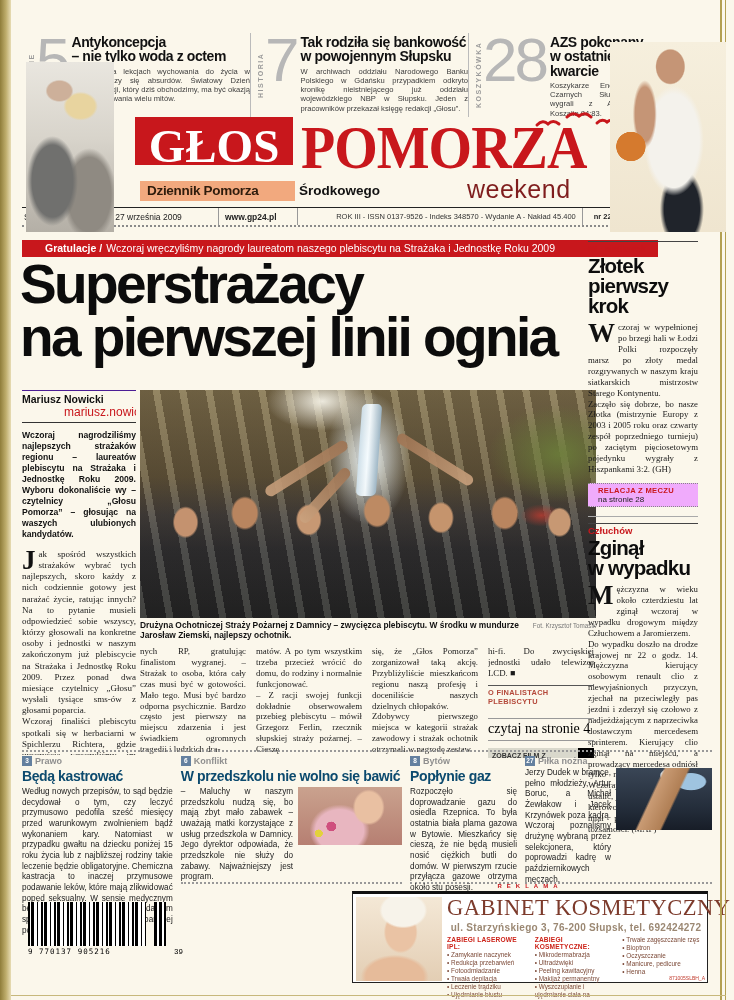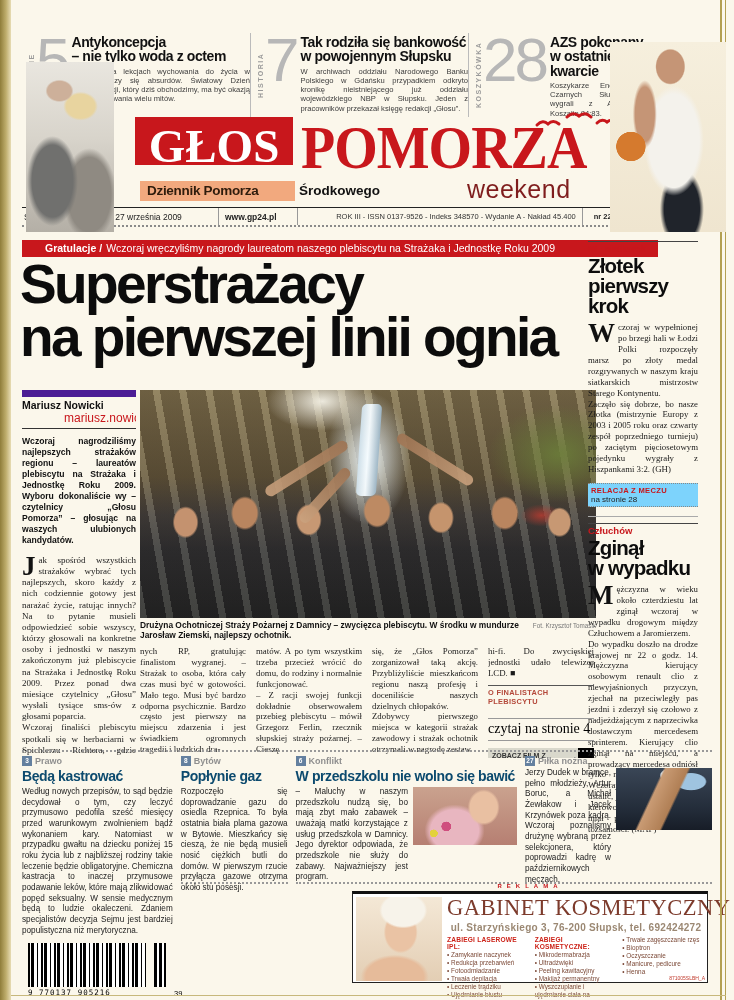--- a/index.html
+++ b/index.html
@@ -113,21 +113,21 @@
   .dl-pnote { font-size:5.5px; }
 
   
   .kicker-bar { position:absolute; left:22px; top:240px; width:636px; height:17px; background:#c8171c;
                 color:#fff; font-size:10.5px; line-height:17px; padding-left:23px; white-space:nowrap; overflow:hidden; }
   .kicker-bar b { font-weight:700; margin-right:4px; }
   .headline { position:absolute; left:20px; top:258px; width:578px; font-weight:700; color:#0c0c0c;
               font-size:55px; line-height:.97; letter-spacing:-2.6px; }
 
   .byline-col { position:absolute; left:22px; top:390px; width:114px; height:365px; overflow:hidden; }
-  .byline { border-top:7px solid #4c1d95; border-bottom:1px solid #333; padding:2px 0 3px; margin-bottom:7px; }
+  .byline { border-top:1px solid #4c1d95; border-bottom:1px solid #333; padding:2px 0 3px; margin-bottom:7px; }
   .byline .name { font-weight:700; font-size:10.5px; color:#111; }
   .byline .mail { font-size:12px; color:#c8171c;padding-left:42px; }
   .standfirst { font-weight:700; font-size:8.6px; line-height:1.28; text-align:justify; color:#111; margin-bottom:9px; }
   .artbody { font-family:"Liberation Serif",serif; font-size:9px; line-height:1.24; text-align:justify;
              color:#1a1a1a; white-space:pre-line; }
   .dropcap { float:left; font-family:"Liberation Serif",serif; font-weight:700; font-size:27px;
              line-height:22px; padding-right:3px; color:#111; }
 
   .caption { position:absolute; left:140px; top:620px; width:456px; font-size:8.4px; font-weight:700; color:#111; }
   .caption .credit { float:right; font-weight:400; font-size:6.3px; color:#777; margin-top:2px; }
@@ -141,46 +141,46 @@
   .video-box { margin-top:7px; background:#d9d8cc; display:flex; }
   .video-box .vt { flex:1; padding:3px 2px 3px 4px; font-size:7px; font-weight:700; color:#333; line-height:1.3; }
   .video-black { width:16px; background:#000; position:relative; flex:none; }
 
   
   .rail { position:absolute; left:588px; top:241px; width:110px; height:515px; }
   .rail-kicker { color:#c8171c; font-weight:700; font-size:9.5px; border-top:1px solid #444; padding-top:1px; }
   .rail-head { font-weight:700; font-size:20.5px; line-height:.98; letter-spacing:-.8px; color:#0d0d0d;
                white-space:pre-line; margin:2px 0 6px; }
   .rail .artbody { font-size:8.8px; }
-  .rail-box { margin-top:8px; background:#7dd3fc; border-top:1px dotted #888; border-bottom:1px dotted #888; padding:2px 3px; }
+  .rail-box { margin-top:8px; background:#f0abfc; border-top:1px dotted #888; border-bottom:1px dotted #888; padding:2px 10px; }
   .rail-box .t { color:#c8171c; font-weight:700; font-size:7.6px; letter-spacing:.3px; }
   .rail-box .x { font-size:8px; color:#222; }
   .rail-div { border-top:1px solid #aaa; margin:9px 0 6px; }
 
   
   .briefs { position:absolute; left:22px; top:750px; width:690px; display:flex; gap:8px;
             border-top:2px dotted #999; padding-top:4px; }
   .brief .kick { display:flex; align-items:center; gap:3px; margin-bottom:2px; }
   .pageno { background:#64809f; color:#fff; font-size:6.5px; font-weight:700; min-width:10px; height:10px;
             text-align:center; line-height:10px; padding:0 1px; }
   .secname { color:#8f8f8f; font-weight:700; font-size:9px; }
   .brief h3 { font-size:14px; font-weight:700; letter-spacing:-.4px; color:#0c4a6e; margin-bottom:3px; }
   .brief .bb { font-size:8.2px; line-height:1.3; color:#222; text-align:justify; }
   .b1 { width:158px; } .b2 { width:232px; } .b3 { width:112px; } .b4 { width:196px; }
   .brow { display:flex; gap:5px; }
   .b2 .bb,.b4 .bb { flex:1; }
   .b2,.b3,.b4 { border-bottom:2px dotted #999; padding-bottom:6px; height:128px; }
 
   
-  .barcode { position:absolute; left:28px; top:902px; display:flex; gap:8px; align-items:flex-start;margin-top:41px; }
+  .barcode { position:absolute; left:28px; top:902px; display:flex; gap:8px; align-items:flex-start; }
   .bars { width:118px; height:44px;
           background:repeating-linear-gradient(90deg,#000 0 2px,#fff 2px 3px,#000 3px 6px,#fff 6px 9px,#000 9px 10px,#fff 10px 13px); }
   .bars2 { width:12px; height:44px; background:repeating-linear-gradient(90deg,#000 0 3px,#fff 3px 5px); }
   .bdigits { font-family:"DejaVu Sans Mono",monospace; font-size:7.5px; letter-spacing:1px; margin-top:1px; }
-  .bsuffix { font-family:Liberation Sans, sans-serif; font-size:7.5px; margin-top:46px; }
+  .bsuffix { font-family:Liberation Mono, monospace; font-size:7.5px; margin-top:46px; }
 
   
   .ad-label { position:absolute; left:352px; top:883px; width:356px; text-align:center;
               color:#c8171c; font-size:6px; letter-spacing:5px; font-weight:700; }
   .ad { position:absolute; left:352px; top:891px; width:356px; height:92px; background:#fff;
         border:1px solid #222; border-top:3px solid #111; }
   .ad-title { position:absolute; left:94px; top:1px; width:258px; text-align:center;
               font-family:"Liberation Serif",serif; font-size:22.5px; color:#7d3b2c; letter-spacing:.5px; white-space:nowrap; }
   .ad-addr { position:absolute; left:94px; top:28px; width:258px; text-align:center;
              font-weight:700; font-size:10px; color:#9b8873; letter-spacing:.3px; }
@@ -341,38 +341,38 @@
 
   <div class="briefs">
     <div class="brief b1">
       <div class="kick">
         <span class="pageno">3</span>
         <span class="secname">Prawo</span>
       </div>
       <h3>Będą kastrować</h3>
       <div class="bb">Według nowych przepisów, to sąd będzie decydował o tym, czy leczyć przymusowo pedofila sześć miesięcy przed warunkowym zwolnieniem bądź wykonaniem kary. Natomiast w przypadku gwałtu na dziecku poniżej 15 roku życia lub z najbliższej rodziny takie leczenie będzie obligatoryjne. Chemiczna kastracja to inaczej przymusowe podawanie leków, które mają zlikwidować popęd seksualny. W sensie medycznym będą to ludzie okaleczeni. Zdaniem specjalistów decyzja Sejmu jest bardziej populistyczna niż merytoryczna.</div>
     </div>
+    <div class="brief b2">
+      <div class="kick">
+        <span class="pageno">6</span>
+        <span class="secname">Konflikt</span>
+      </div>
+      <h3>W przedszkolu nie wolno się bawić</h3>
+      <div class="brow">
+        <div class="bb">– Maluchy w naszym przedszkolu nudzą się, bo mają zbyt mało zabawek – uważają matki korzystające z usług przedszkola w Damnicy. Jego dyrektor odpowiada, że przedszkole nie służy do zabawy. Najważniejszy jest program.</div>
+        <div class="photo-child"></div>
+      </div>
+    </div>
     <div class="brief b3">
       <div class="kick">
         <span class="pageno">8</span>
         <span class="secname">Bytów</span>
       </div>
       <h3>Popłynie gaz</h3>
       <div class="bb">Rozpoczęło się doprowadzanie gazu do osiedla Rzepnica. To była ostatnia biała plama gazowa w Bytowie. Mieszkańcy się cieszą, że nie będą musieli nosić ciężkich butli do domów. W pierwszym rzucie przyłącza gazowe otrzyma około stu posesji.</div>
-    </div>
-    <div class="brief b2">
-      <div class="kick">
-        <span class="pageno">6</span>
-        <span class="secname">Konflikt</span>
-      </div>
-      <h3>W przedszkolu nie wolno się bawić</h3>
-      <div class="brow">
-        <div class="bb">– Maluchy w naszym przedszkolu nudzą się, bo mają zbyt mało zabawek – uważają matki korzystające z usług przedszkola w Damnicy. Jego dyrektor odpowiada, że przedszkole nie służy do zabawy. Najważniejszy jest program.</div>
-        <div class="photo-child"></div>
-      </div>
     </div>
     <div class="brief b4">
       <div class="kick">
         <span class="pageno">27</span>
         <span class="secname">Piłka nożna</span>
       </div>
       <div class="brow">
         <div class="bb">Jerzy Dudek w bramce, pełno młodzieży, Artur Boruc, a Michał Żewłakow i Jacek Krzynówek poza kadrą. Wczoraj poznaliśmy drużynę wybraną przez selekcjonera, który poprowadzi kadrę w październikowych meczach.</div>
         <div class="photo-hand"></div>
       </div>

